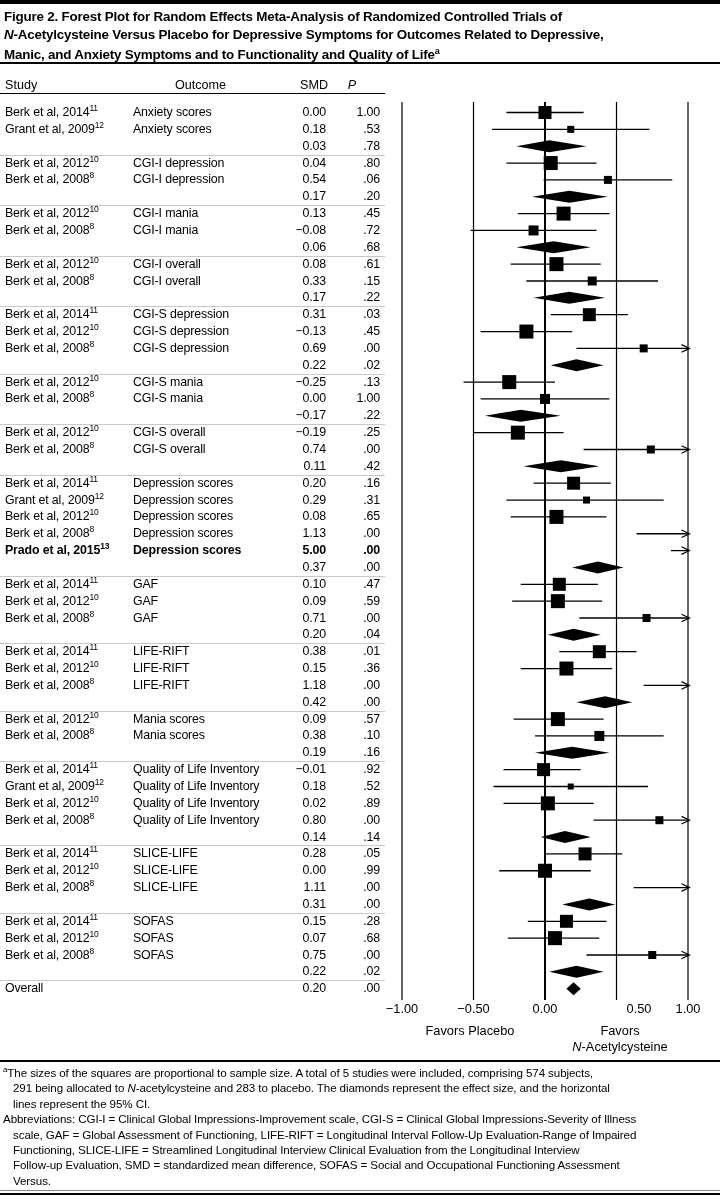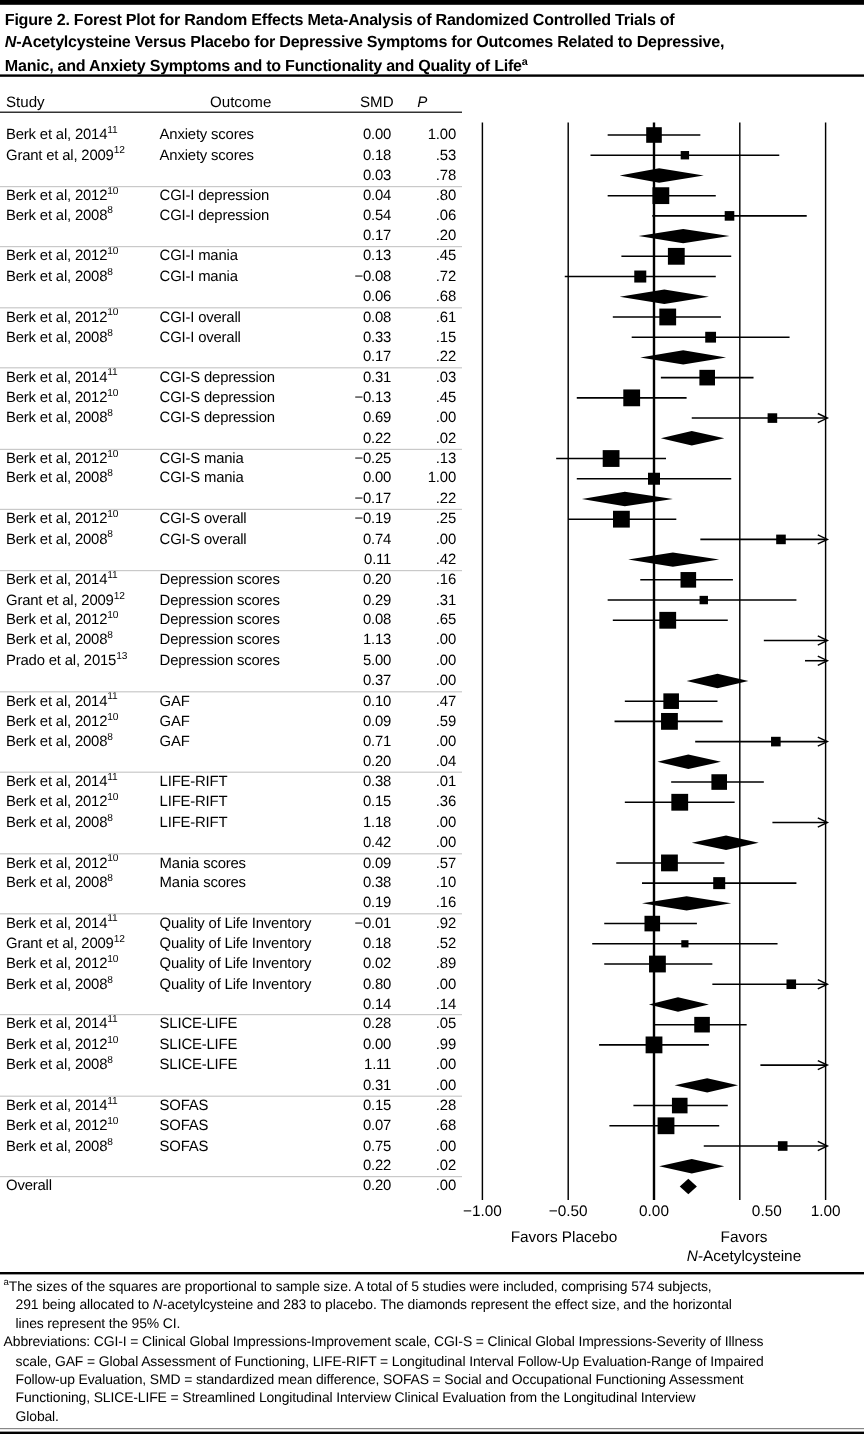--- a/index.html
+++ b/index.html
@@ -197,21 +197,21 @@
         <span class="c-out">Depression scores</span>
         <span class="c-smd">0.08</span>
         <span class="c-p">.65</span>
       </div>
       <div class="trow" style="top: 525.25px;">
         <span class="c-study">Berk et al, 2008<sup>8</sup></span>
         <span class="c-out">Depression scores</span>
         <span class="c-smd">1.13</span>
         <span class="c-p">.00</span>
       </div>
-      <div class="trow" style="top: 542.1px;">
+      <div class="trow" style="top: 542.1px; font-weight: bold;">
         <span class="c-study">Prado et al, 2015<sup>13</sup></span>
         <span class="c-out">Depression scores</span>
         <span class="c-smd">5.00</span>
         <span class="c-p">.00</span>
       </div>
       <div class="trow" style="top: 558.95px;">
         <span class="c-smd">0.37</span>
         <span class="c-p">.00</span>
       </div>
       <div class="trow" style="top: 575.8px;">
@@ -485,18 +485,18 @@
     <div><i>N</i><span>-Acetylcysteine</span></div>
   </div>
 
   <div class="rule rule-foot"></div>
   <div id="footnote">
       <div class="fn"><sup>a</sup><span>The sizes of the squares are proportional to sample size. A total of 5 studies were included, comprising 574 subjects,</span></div>
       <div class="fn ind"><span>291 being allocated to </span><i>N</i><span>-acetylcysteine and 283 to placebo. The diamonds represent the effect size, and the horizontal</span></div>
       <div class="fn ind"><span>lines represent the 95% CI.</span></div>
       <div class="fn"><span>Abbreviations: CGI-I = Clinical Global Impressions-Improvement scale, CGI-S = Clinical Global Impressions-Severity of Illness</span></div>
       <div class="fn ind"><span>scale, GAF = Global Assessment of Functioning, LIFE-RIFT = Longitudinal Interval Follow-Up Evaluation-Range of Impaired</span></div>
+      <div class="fn ind"><span>Functioning, SLICE-LIFE = Streamlined Longitudinal Interview Clinical Evaluation from the Longitudinal Interview</span></div>
       <div class="fn ind"><span>Follow-up Evaluation, SMD = standardized mean difference, SOFAS = Social and Occupational Functioning Assessment</span></div>
-      <div class="fn ind"><span>Functioning, SLICE-LIFE = Streamlined Longitudinal Interview Clinical Evaluation from the Longitudinal Interview</span></div>
-      <div class="fn ind"><span>Global.</span></div>
+      <div class="fn ind"><span>Versus.</span></div>
     </div>
   <div class="bar-bottom"></div>
 </div>
 
 </body></html>

